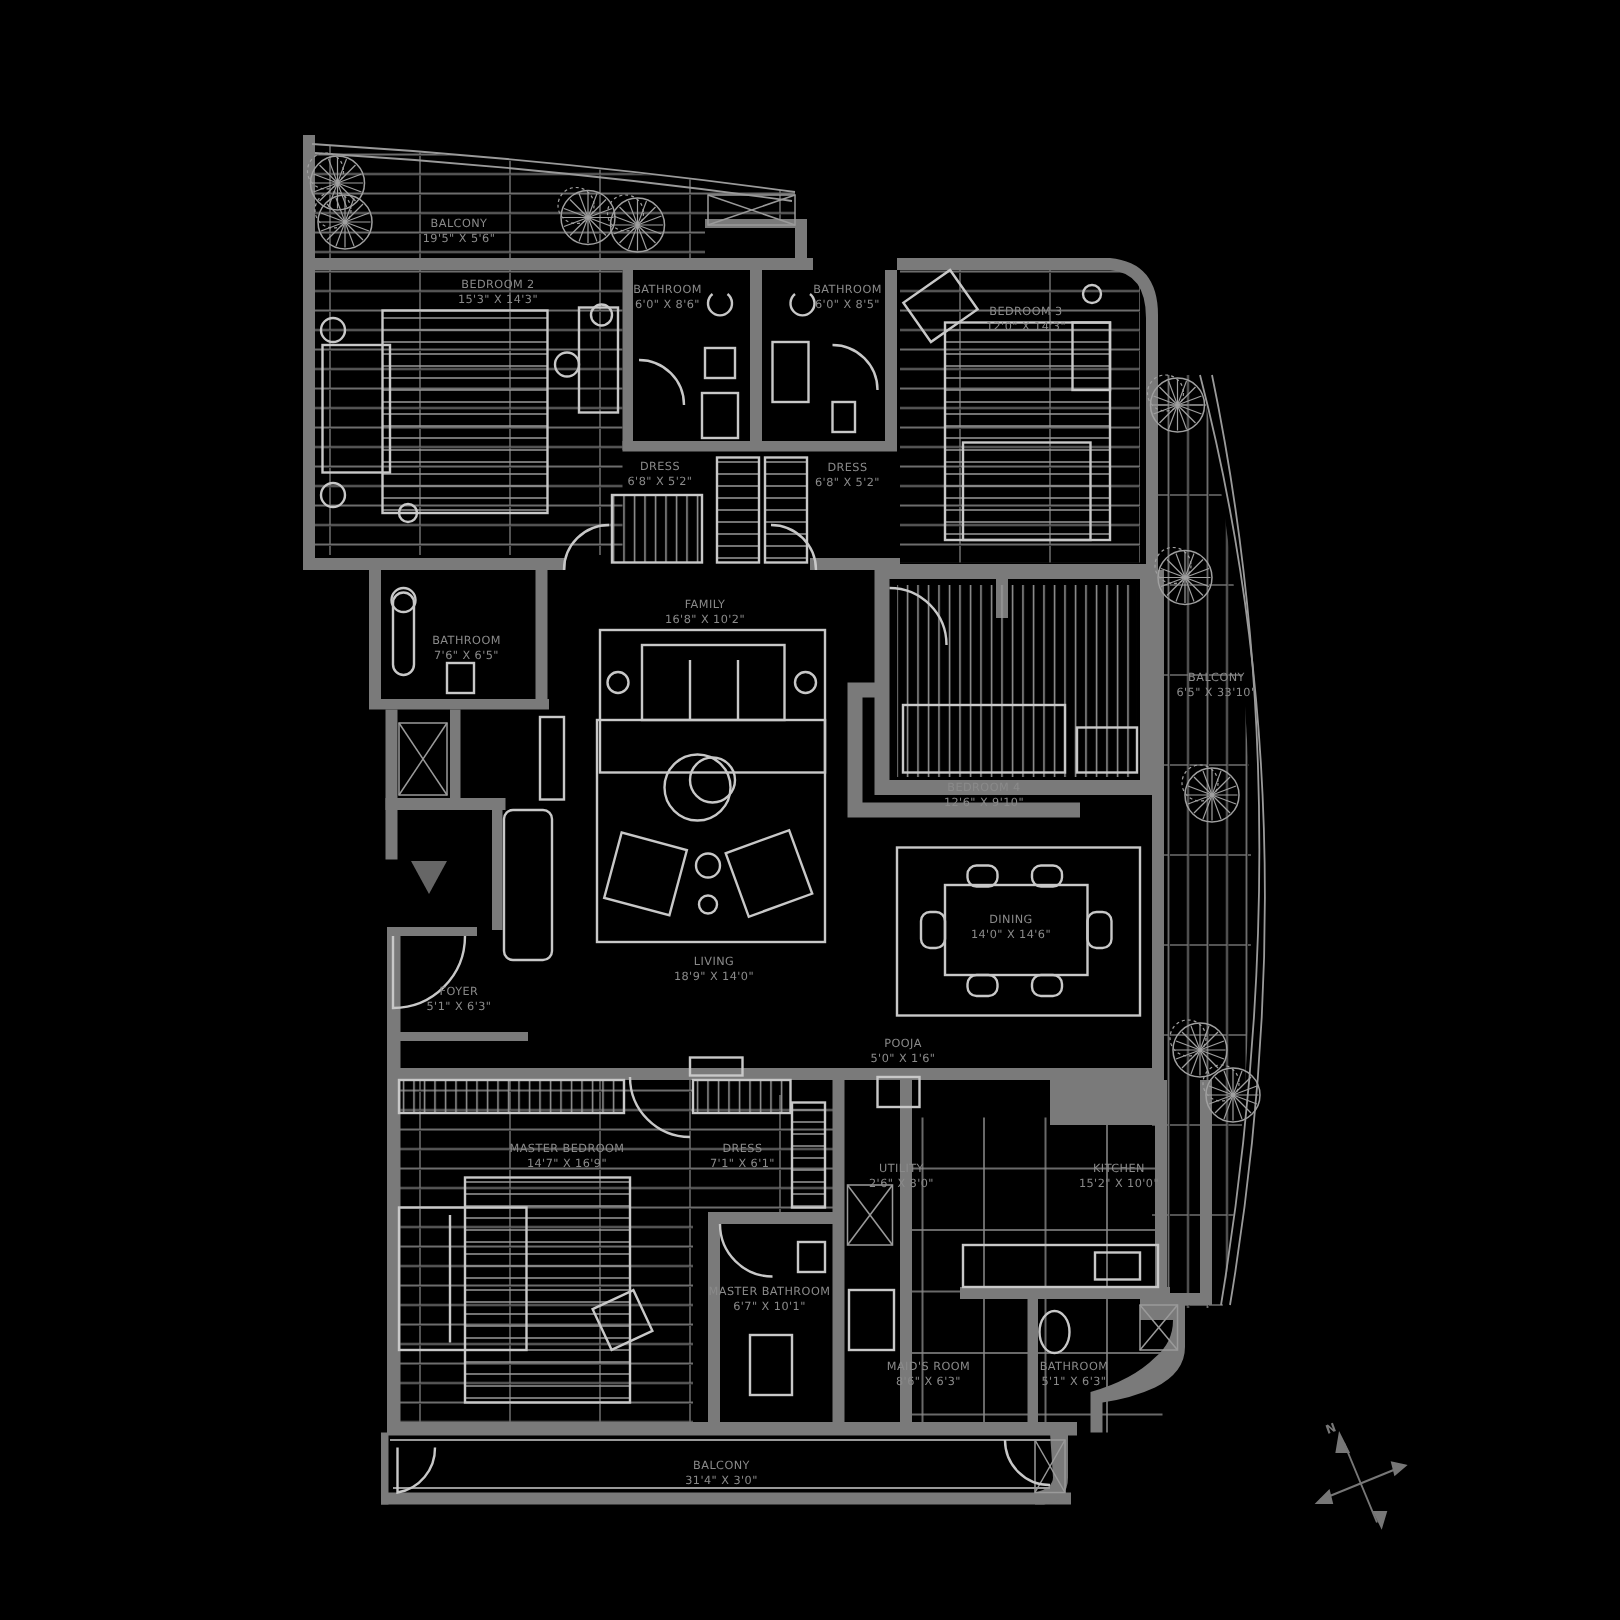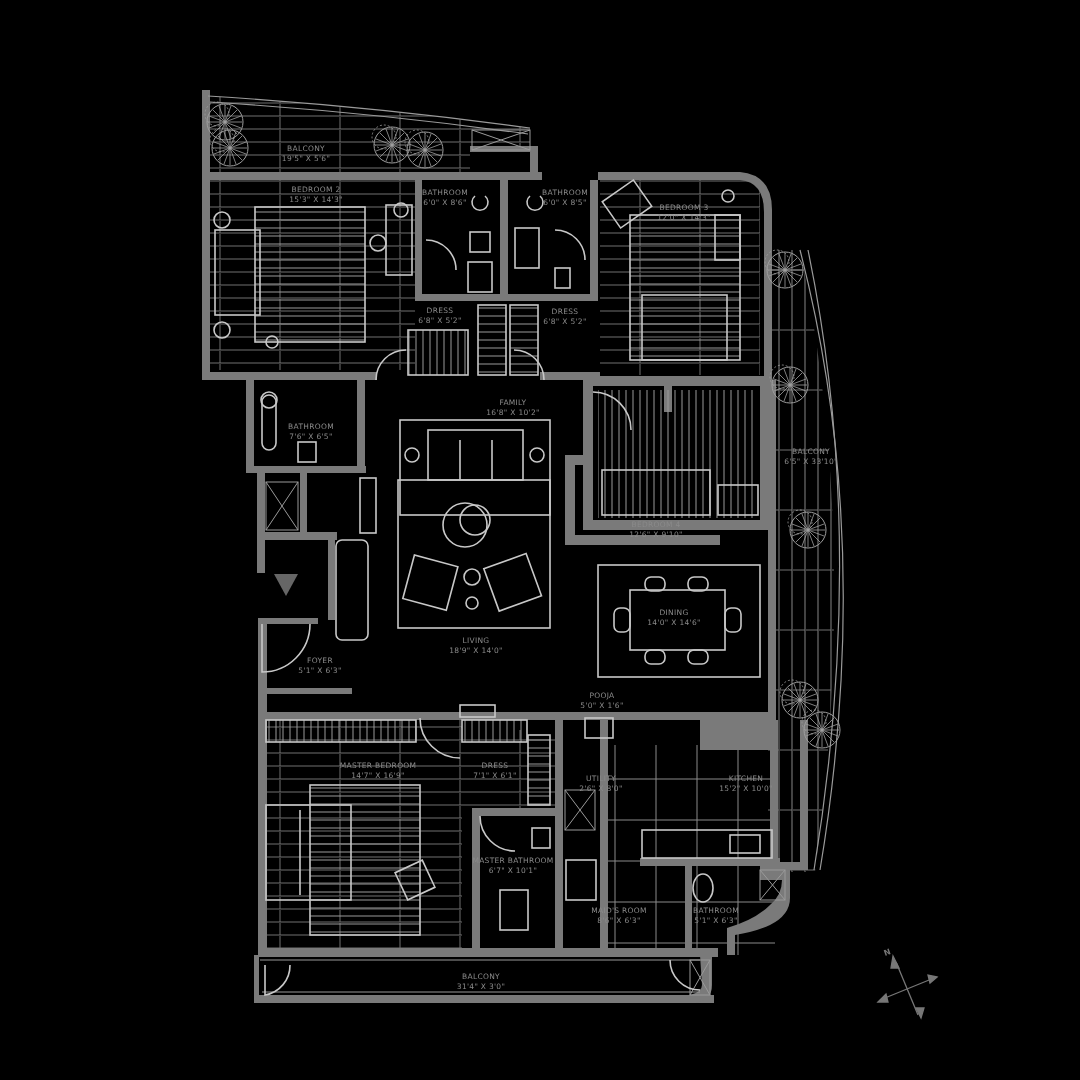--- a/index.html
+++ b/index.html
@@ -272,21 +272,21 @@
     <polygon points="878,1002 886,994 888,1002"></polygon>
     <polygon points="937,977 928,975 930,983"></polygon>
   </g>
 </svg>
 
 <div id="labels">
       <div class="lbl" style="left: 306px; top: 144px;">
         <span class="nm">BALCONY</span>
         <span class="dm">19'5" X 5'6"</span>
       </div>
-      <div class="lbl" style="left: 316px; top: 185px;">
+      <div class="lbl" style="left: 332px; top: 185px;">
         <span class="nm">BEDROOM 2</span>
         <span class="dm">15'3" X 14'3"</span>
       </div>
       <div class="lbl" style="left: 445px; top: 188px;">
         <span class="nm">BATHROOM</span>
         <span class="dm">6'0" X 8'6"</span>
       </div>
       <div class="lbl" style="left: 565px; top: 188px;">
         <span class="nm">BATHROOM</span>
         <span class="dm">6'0" X 8'5"</span>
@@ -300,41 +300,41 @@
         <span class="dm">6'8" X 5'2"</span>
       </div>
       <div class="lbl" style="left: 565px; top: 307px;">
         <span class="nm">DRESS</span>
         <span class="dm">6'8" X 5'2"</span>
       </div>
       <div class="lbl" style="left: 311px; top: 422px;">
         <span class="nm">BATHROOM</span>
         <span class="dm">7'6" X 6'5"</span>
       </div>
-      <div class="lbl" style="left: 470px; top: 398px; margin-left: 43px;">
+      <div class="lbl" style="left: 470px; top: 398px;">
         <span class="nm">FAMILY</span>
         <span class="dm">16'8" X 10'2"</span>
       </div>
       <div class="lbl" style="left: 656px; top: 483px; margin-top: 37px;">
         <span class="nm">BEDROOM 4</span>
         <span class="dm">12'6" X 9'10"</span>
       </div>
       <div class="lbl" style="left: 811px; top: 447px;">
         <span class="nm">BALCONY</span>
         <span class="dm">6'5" X 33'10"</span>
       </div>
       <div class="lbl" style="left: 674px; top: 608px;">
         <span class="nm">DINING</span>
         <span class="dm">14'0" X 14'6"</span>
       </div>
       <div class="lbl" style="left: 476px; top: 636px;">
         <span class="nm">LIVING</span>
         <span class="dm">18'9" X 14'0"</span>
       </div>
-      <div class="lbl" style="left: 320px; top: 656px;">
+      <div class="lbl" style="left: 306px; top: 656px;">
         <span class="nm">FOYER</span>
         <span class="dm">5'1" X 6'3"</span>
       </div>
       <div class="lbl" style="left: 602px; top: 691px;">
         <span class="nm">POOJA</span>
         <span class="dm">5'0" X 1'6"</span>
       </div>
       <div class="lbl" style="left: 378px; top: 761px;">
         <span class="nm">MASTER BEDROOM</span>
         <span class="dm">14'7" X 16'9"</span>

